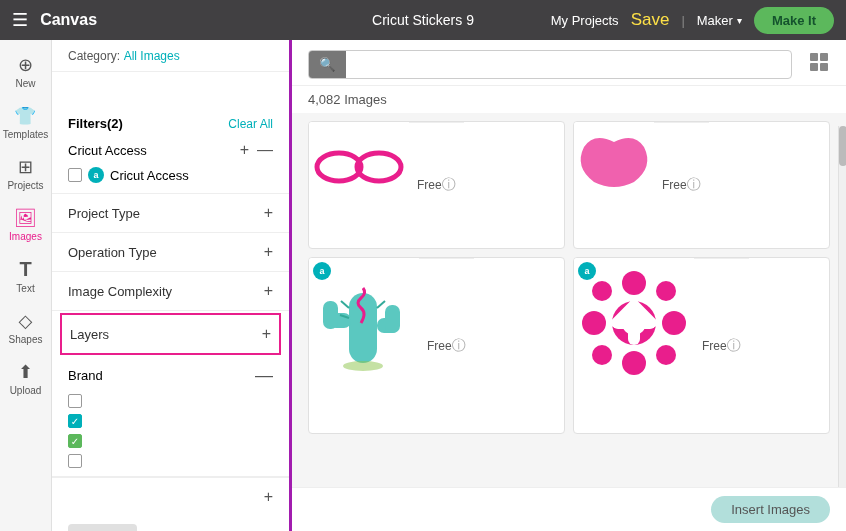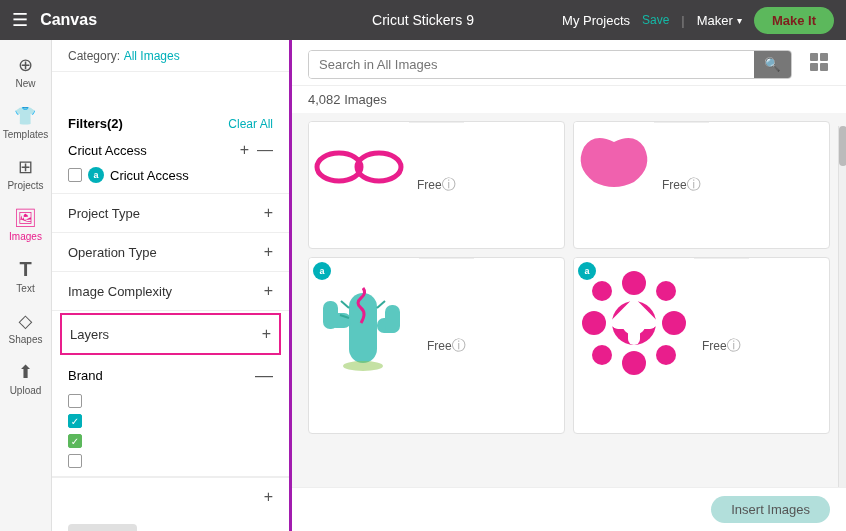--- a/index.html
+++ b/index.html
@@ -7,25 +7,25 @@
 
     
     .topbar {
       display: flex; align-items: center; background: #414042; height: 40px; padding: 0 12px; color: white;
     }
     .topbar-hamburger { font-size: 18px; cursor: pointer; margin-right: 12px; }
     .topbar-title { font-size: 16px; font-weight: 600; color: white; margin-right: auto; }
     .topbar-doc-title { position: absolute; left: 50%; transform: translateX(-50%); font-size: 14px; color: white; }
     .topbar-right { display: flex; align-items: center; gap: 12px; margin-left: auto; }
     .topbar-link { color: white; font-size: 13px; cursor: pointer; }
-    .topbar-save { color: #14b8a6; font-size: 12px; cursor: pointer; }
+    .topbar-save { color: #fde047; font-size: 17px; cursor: pointer; }
     .topbar-sep { color: #888; font-size: 13px; }
     .topbar-maker { display: flex; align-items: center; gap: 4px; color: white; font-size: 13px; cursor: pointer; }
     .topbar-maker-chevron { font-size: 10px; }
-    .topbar-makeit { background: #5cb85c; color: #7f1d1d; border: none; border-radius: 20px; padding: 6px 18px; font-size: 13px; font-weight: 600; cursor: pointer; }
+    .topbar-makeit { background: #5cb85c; color: #14532d; border: none; border-radius: 20px; padding: 6px 18px; font-size: 13px; font-weight: 600; cursor: pointer; }
 
     
     .main-layout { display: flex; height: calc(531px - 40px); }
 
     
     .sidebar-icons { width: 52px; background: #f5f5f5; border-right: 1px solid #e0e0e0; display: flex; flex-direction: column; align-items: center; padding-top: 8px; gap: 4px; }
     .sidebar-icon-item { display: flex; flex-direction: column; align-items: center; padding: 6px 4px; cursor: pointer; border-radius: 4px; width: 46px; color: #555; }
     .sidebar-icon-item.active { color: #00b0b9; }
     .sidebar-icon-symbol { font-size: 18px; margin-bottom: 2px; }
     .sidebar-icon-label { font-size: 10px; }
@@ -245,21 +245,20 @@
       <div style="padding:8px 16px 60px;">
         <button class="filter-remove-btn">Remove</button>
       </div>
     </div>
   </div>
 
   <div class="content-area">
 
     <div class="content-header">
       <div class="search-box">
-        <input class="search-input" type="text" placeholder="Search in All Images" style="">
         <button class="search-btn">
           <span>🔍</span>
         </button>
       </div>
       <span class="view-toggle">
         <svg width="22" height="22" viewBox="0 0 22 22" fill="none" xmlns="http://www.w3.org/2000/svg">
           <rect x="2" y="2" width="8" height="8" rx="1" fill="#888"></rect>
           <rect x="12" y="2" width="8" height="8" rx="1" fill="#888"></rect>
           <rect x="2" y="12" width="8" height="8" rx="1" fill="#888"></rect>
           <rect x="12" y="12" width="8" height="8" rx="1" fill="#888"></rect>

